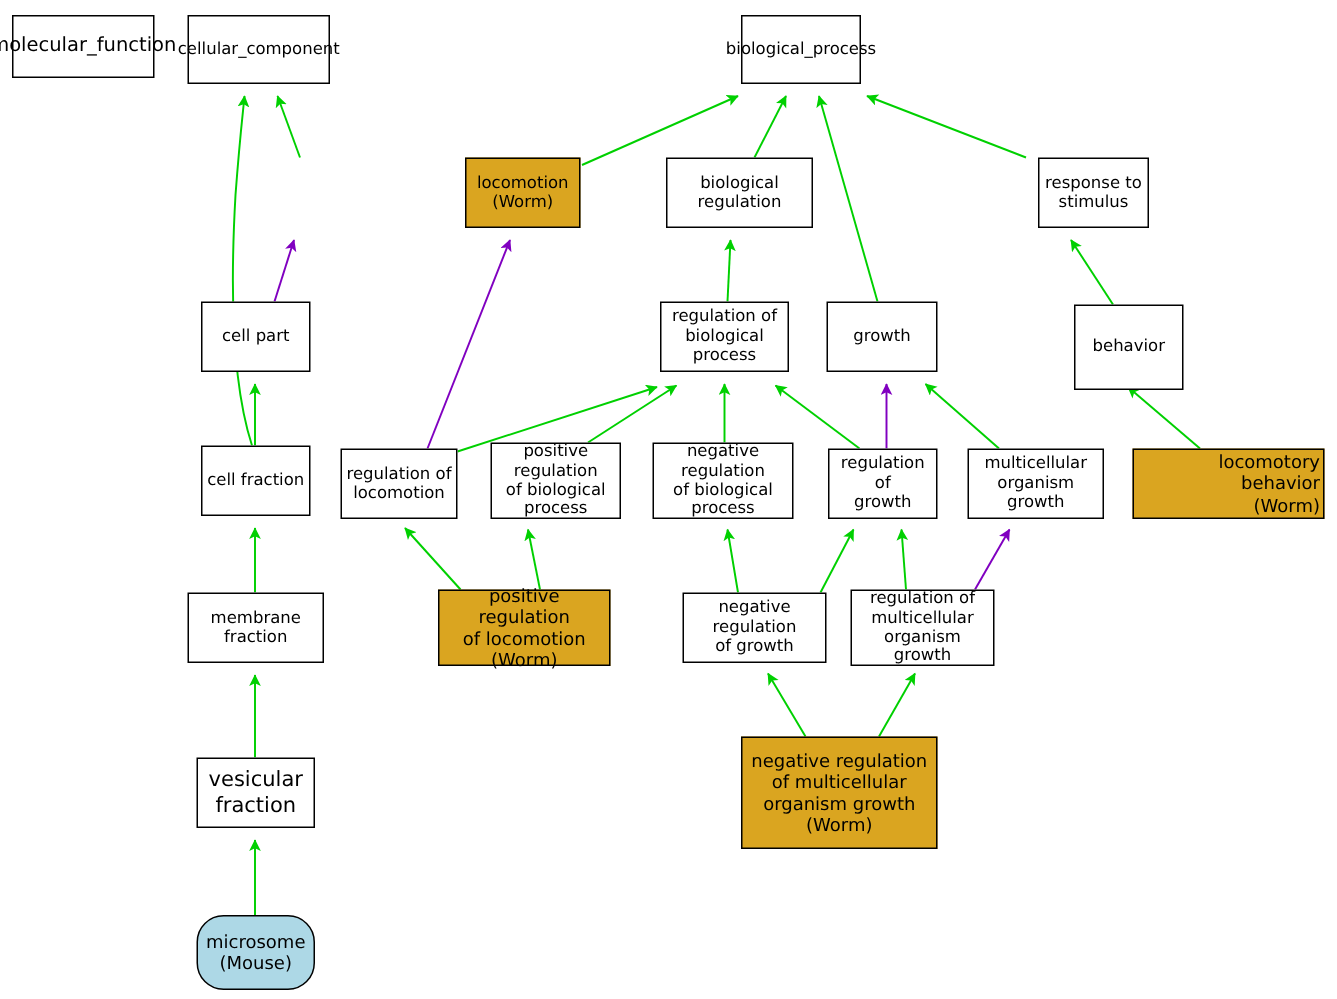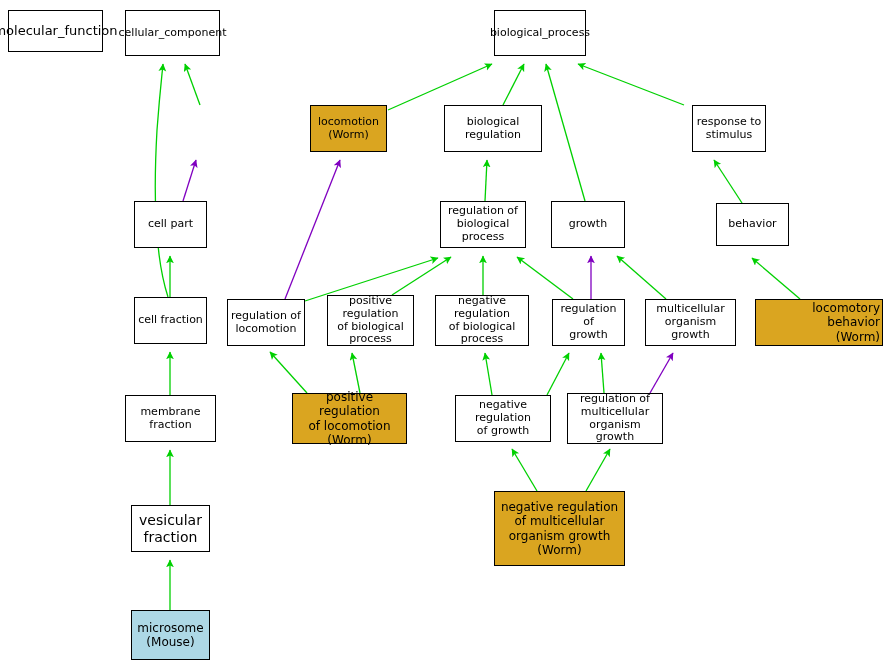--- a/index.html
+++ b/index.html
@@ -79,31 +79,31 @@
       <path d="M 360 393 L 352 353" fill="none" stroke="#00d000" stroke-width="1.3" marker-end="url(#arrow0)"></path>
       <path d="M 492 395 L 485 353" fill="none" stroke="#00d000" stroke-width="1.3" marker-end="url(#arrow0)"></path>
       <path d="M 547 395 L 569 353" fill="none" stroke="#00d000" stroke-width="1.3" marker-end="url(#arrow0)"></path>
       <path d="M 604 393 L 601 353" fill="none" stroke="#00d000" stroke-width="1.3" marker-end="url(#arrow0)"></path>
       <path d="M 650 393 L 673 353" fill="none" stroke="#8000c0" stroke-width="1.3" marker-end="url(#arrow1)"></path>
       <path d="M 537 491 L 512 449" fill="none" stroke="#00d000" stroke-width="1.3" marker-end="url(#arrow0)"></path>
       <path d="M 586 491 L 610 449" fill="none" stroke="#00d000" stroke-width="1.3" marker-end="url(#arrow0)"></path>
     </svg>
 <div class="node" style="left: 8px; top: 10px; width: 95px; height: 42px; font-size: 13px;"><span class="node-label">molecular_function</span></div>
     <div class="node" style="left: 125px; top: 10px; width: 95px; height: 46px; font-size: 11px; text-align: center;"><span class="node-label">cellular_component</span></div>
-    <div class="node" style="left: 494px; top: 10px; width: 92px; height: 46px; font-size: 11px;"><span class="node-label">biological_process</span></div>
+    <div class="node" style="left: 494px; top: 10px; width: 80px; height: 46px; font-size: 11px;"><span class="node-label">biological_process</span></div>
     <div class="node orange" style="left: 310px; top: 105px; width: 77px; height: 47px; font-size: 11px;"><span class="node-label">locomotion
 (Worm)</span></div>
     <div class="node" style="left: 444px; top: 105px; width: 98px; height: 47px; font-size: 11px;"><span class="node-label">biological regulation</span></div>
     <div class="node" style="left: 692px; top: 105px; width: 74px; height: 47px; font-size: 11px;"><span class="node-label">response to
 stimulus</span></div>
     <div class="node" style="left: 134px; top: 201px; width: 73px; height: 47px; font-size: 11px;"><span class="node-label">cell part</span></div>
     <div class="node" style="left: 440px; top: 201px; width: 86px; height: 47px; font-size: 11px;"><span class="node-label">regulation of
 biological process</span></div>
     <div class="node" style="left: 551px; top: 201px; width: 74px; height: 47px; font-size: 11px;"><span class="node-label">growth</span></div>
-    <div class="node" style="left: 716px; top: 203px; width: 73px; height: 43px; font-size: 11px;"><span class="node-label">behavior</span></div>
+    <div class="node" style="left: 716px; top: 203px; width: 73px; height: 57px; font-size: 11px;"><span class="node-label">behavior</span></div>
     <div class="node" style="left: 134px; top: 297px; width: 73px; height: 47px; font-size: 11px;"><span class="node-label">cell fraction</span></div>
     <div class="node" style="left: 227px; top: 299px; width: 78px; height: 47px; font-size: 11px;"><span class="node-label">regulation of
 locomotion</span></div>
     <div class="node" style="left: 327px; top: 295px; width: 87px; height: 51px; font-size: 11px;"><span class="node-label">positive regulation
 of biological
 process</span></div>
     <div class="node" style="left: 435px; top: 295px; width: 94px; height: 51px; font-size: 11px;"><span class="node-label">negative regulation
 of biological
 process</span></div>
     <div class="node" style="left: 552px; top: 299px; width: 73px; height: 47px; font-size: 11px;"><span class="node-label">regulation of
@@ -119,15 +119,15 @@
     <div class="node" style="left: 455px; top: 395px; width: 96px; height: 47px; font-size: 11px;"><span class="node-label">negative regulation
 of growth</span></div>
     <div class="node" style="left: 567px; top: 393px; width: 96px; height: 51px; font-size: 11px;"><span class="node-label">regulation of
 multicellular
 organism growth</span></div>
     <div class="node orange" style="left: 494px; top: 491px; width: 131px; height: 75px; font-size: 12px;"><span class="node-label">negative regulation
 of multicellular
 organism growth
 (Worm)</span></div>
     <div class="node" style="left: 131px; top: 505px; width: 79px; height: 47px; font-size: 14px;"><span class="node-label">vesicular fraction</span></div>
-    <div class="node blue" style="left: 131px; top: 610px; width: 79px; height: 50px; font-size: 12px;"><span class="node-label">microsome
+    <div class="node blue" style="left: 131px; top: 610px; width: 79px; height: 50px; font-size: 12px; border-radius: 18px;"><span class="node-label">microsome
 (Mouse)</span></div>
   </div>
 
 </body></html>

